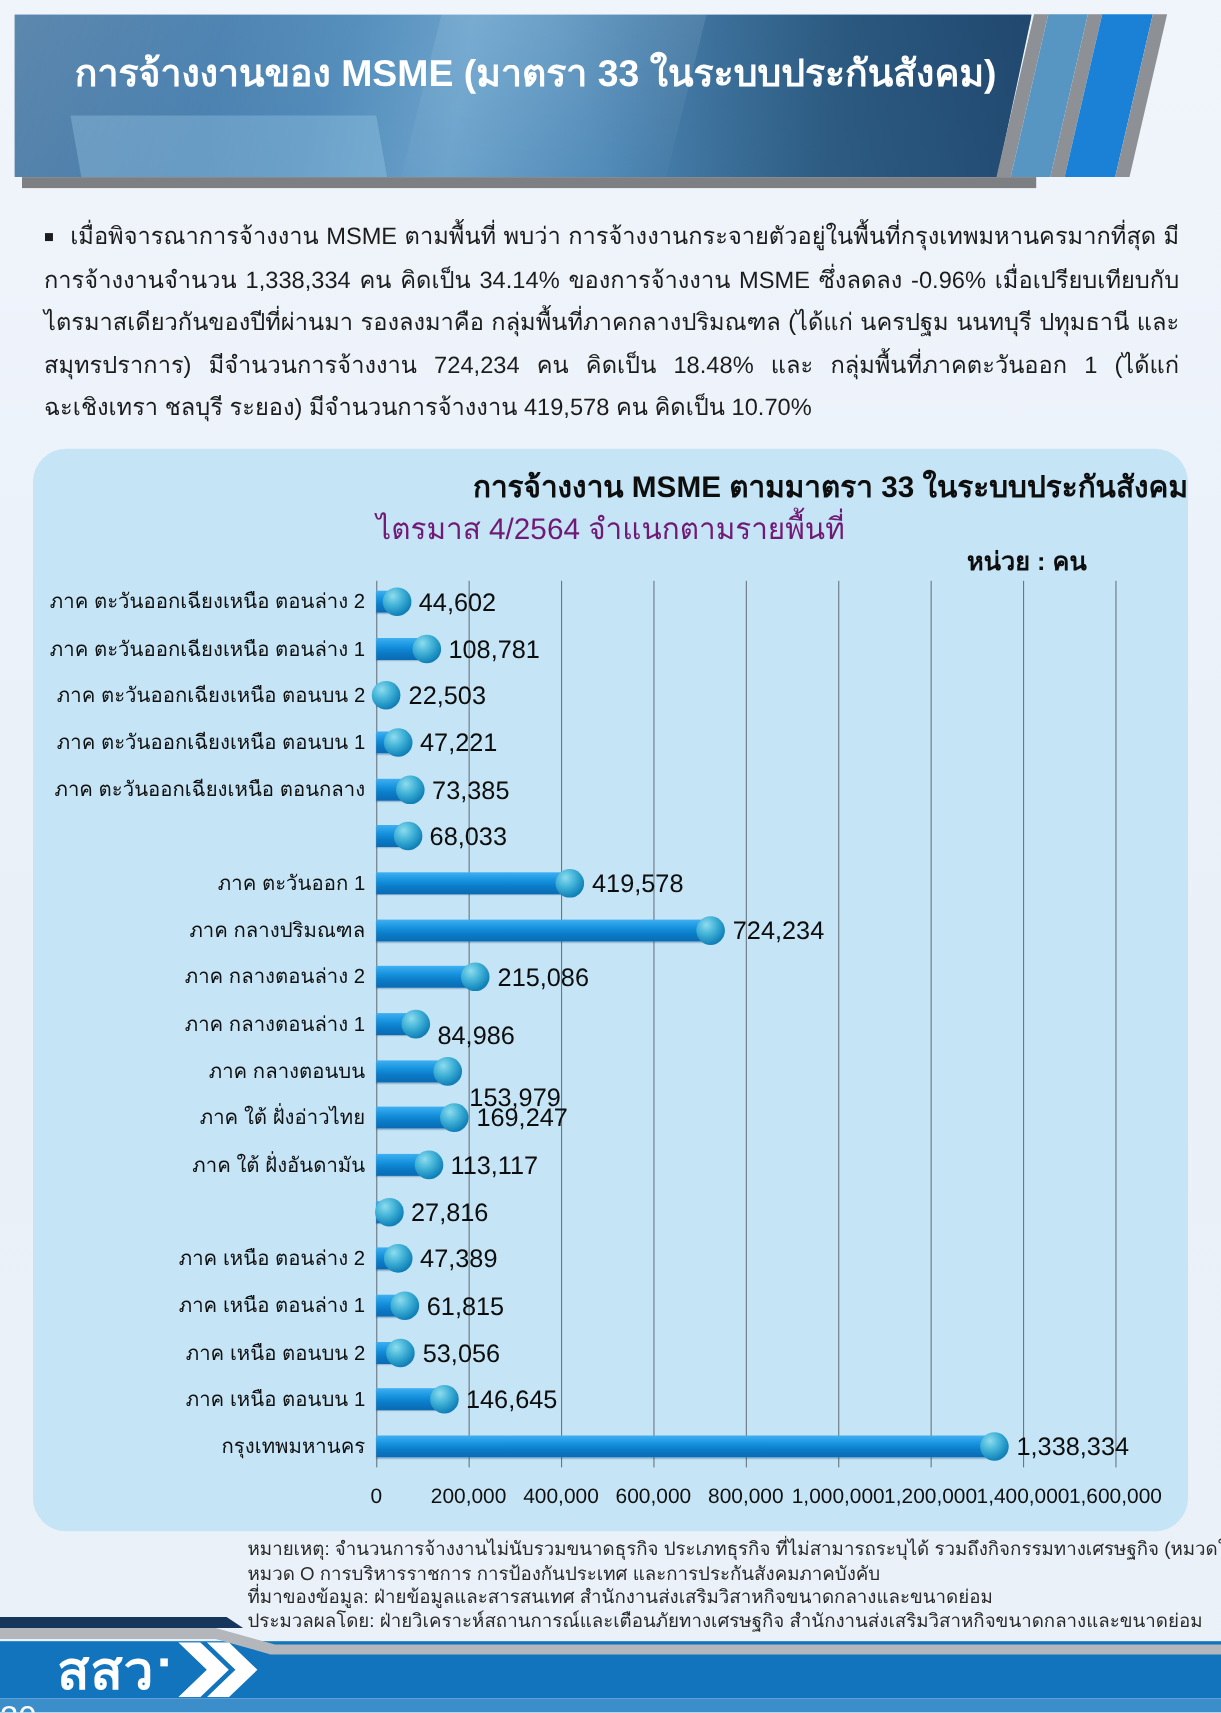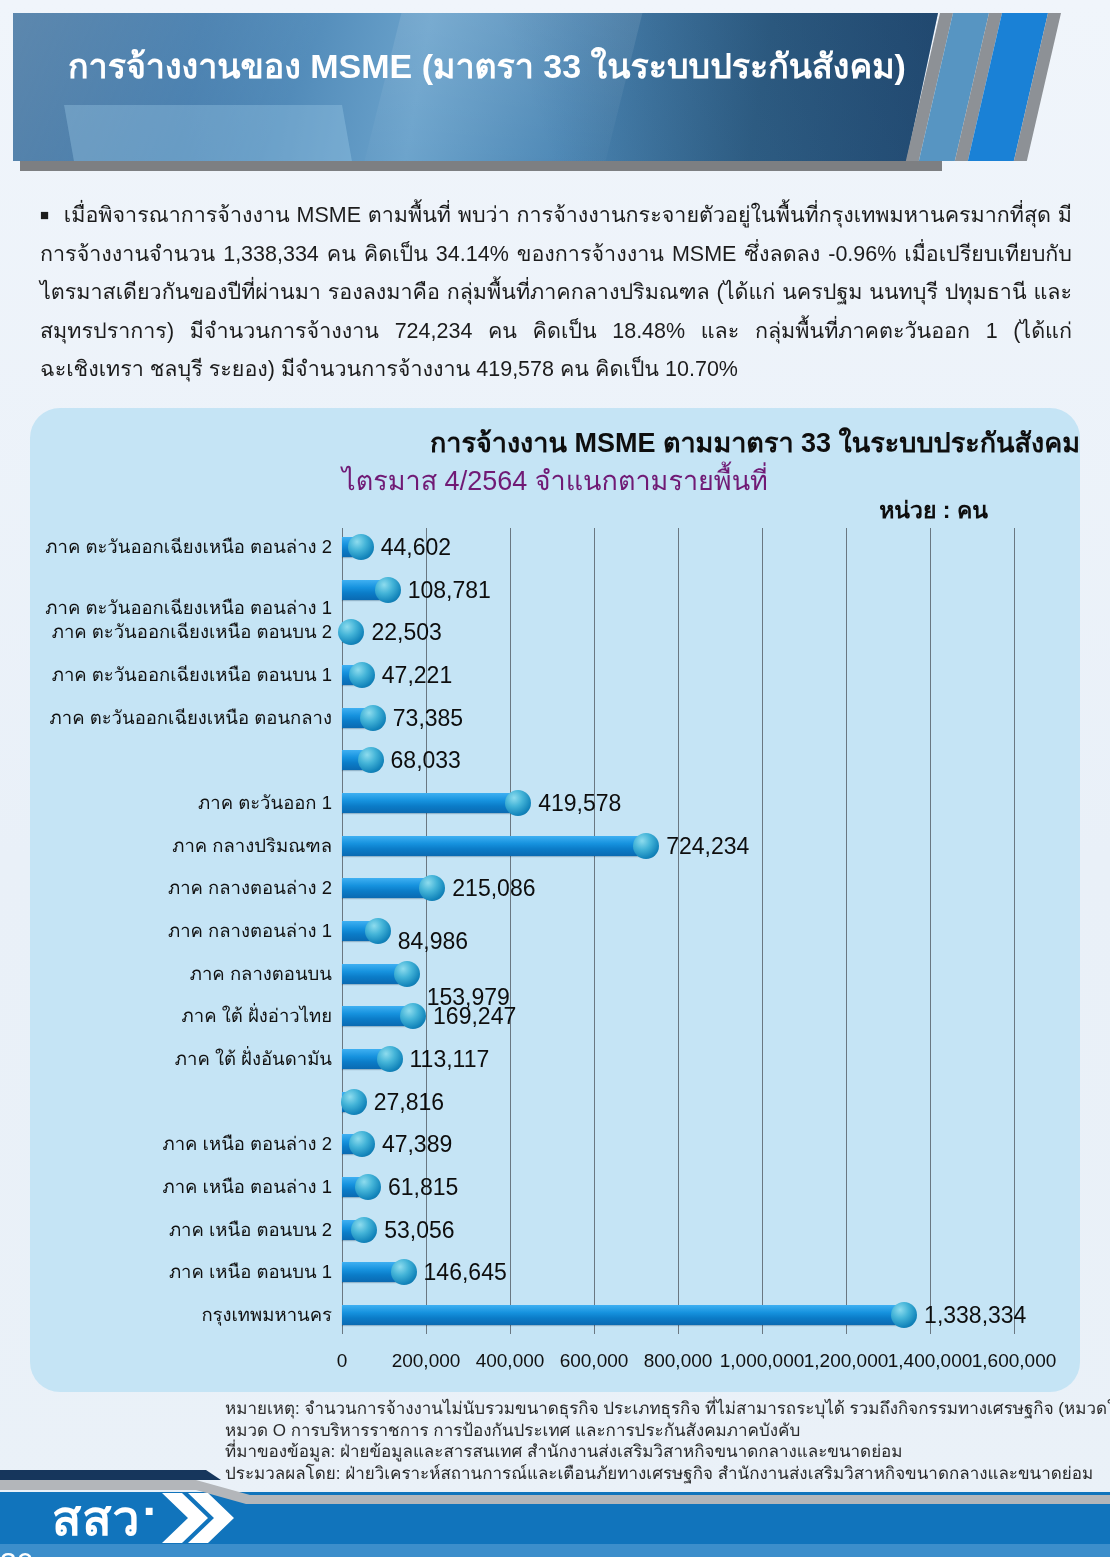--- a/index.html
+++ b/index.html
@@ -92,21 +92,21 @@
   <div class="intro">
     <span class="bullet">■</span><span>เมื่อพิจารณาการจ้างงาน MSME ตามพื้นที่ พบว่า การจ้างงานกระจายตัวอยู่ในพื้นที่กรุงเทพมหานครมากที่สุด มีการจ้างงานจำนวน 1,338,334 คน คิดเป็น 34.14% ของการจ้างงาน MSME ซึ่งลดลง -0.96% เมื่อเปรียบเทียบกับไตรมาสเดียวกันของปีที่ผ่านมา รองลงมาคือ กลุ่มพื้นที่ภาคกลางปริมณฑล (ได้แก่ นครปฐม นนทบุรี ปทุมธานี และสมุทรปราการ) มีจำนวนการจ้างงาน 724,234 คน คิดเป็น 18.48% และ กลุ่มพื้นที่ภาคตะวันออก 1 (ได้แก่ ฉะเชิงเทรา ชลบุรี ระยอง) มีจำนวนการจ้างงาน 419,578 คน คิดเป็น 10.70%</span>
   </div>
 
   <div class="chart-panel">
     <div class="chart-title1">การจ้างงาน MSME ตามมาตรา 33 ในระบบประกันสังคม</div>
     <div class="chart-title2">ไตรมาส 4/2564 จำแนกตามรายพื้นที่</div>
     <div class="unit-label">หน่วย : คน</div>
     <div class="cat-col">
         <div class="cat" style="top: 6px;">ภาค ตะวันออกเฉียงเหนือ ตอนล่าง 2</div>
-        <div class="cat" style="top: 48.67px; margin-top: 18px;">ภาค ตะวันออกเฉียงเหนือ ตอนล่าง 1</div>
+        <div class="cat" style="top: 48.67px;">ภาค ตะวันออกเฉียงเหนือ ตอนล่าง 1</div>
         <div class="cat" style="top: 91.34px;">ภาค ตะวันออกเฉียงเหนือ ตอนบน 2</div>
         <div class="cat" style="top: 134.01px;">ภาค ตะวันออกเฉียงเหนือ ตอนบน 1</div>
         <div class="cat" style="top: 176.68px;">ภาค ตะวันออกเฉียงเหนือ ตอนกลาง</div>
         <div class="cat" style="top: 262.02px;">ภาค ตะวันออก 1</div>
         <div class="cat" style="top: 304.69px;">ภาค กลางปริมณฑล</div>
         <div class="cat" style="top: 347.36px;">ภาค กลางตอนล่าง 2</div>
         <div class="cat" style="top: 390.03px;">ภาค กลางตอนล่าง 1</div>
         <div class="cat" style="top: 432.7px;">ภาค กลางตอนบน</div>
         <div class="cat" style="top: 475.37px;">ภาค ใต้ ฝั่งอ่าวไทย</div>
         <div class="cat" style="top: 518.04px;">ภาค ใต้ ฝั่งอันดามัน</div>

